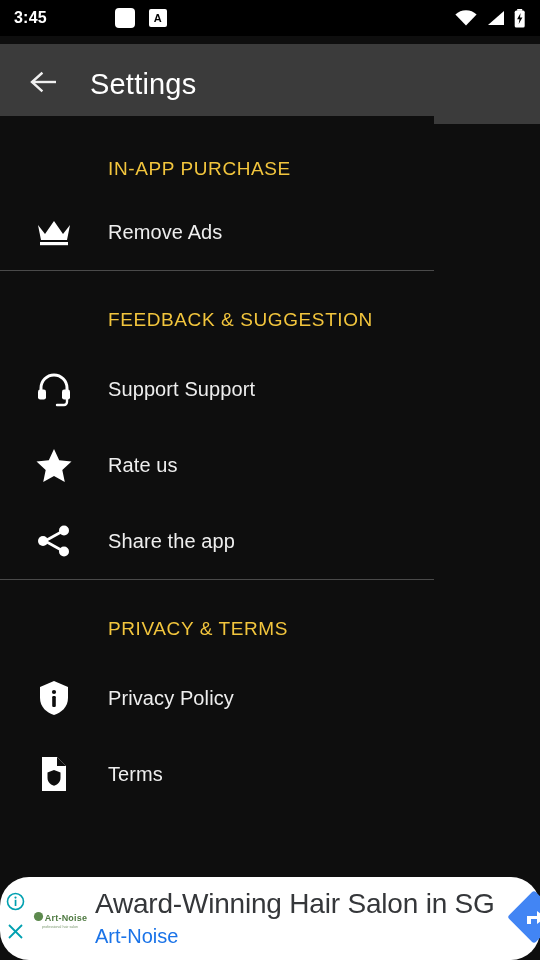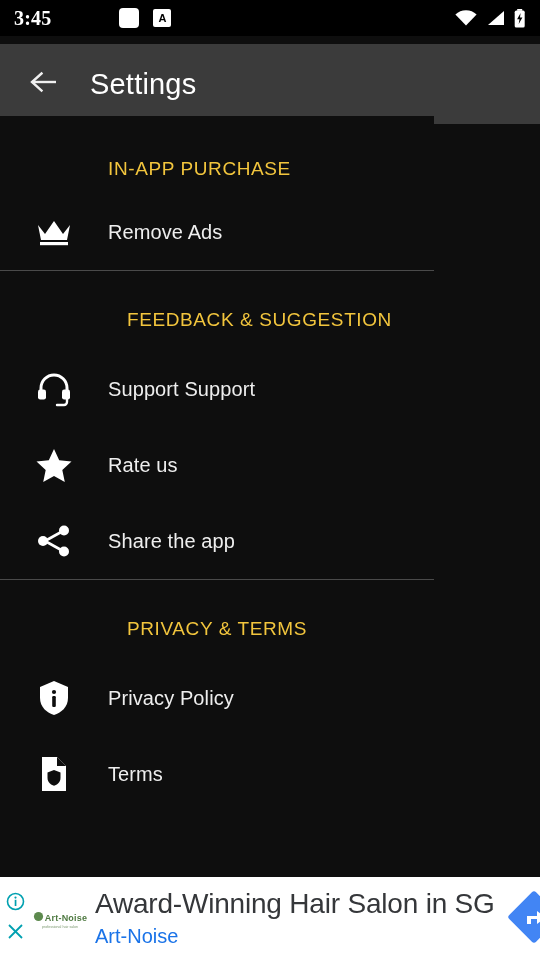--- a/index.html
+++ b/index.html
@@ -10,21 +10,21 @@
     overflow:hidden;
   }
   .phone { position:relative; width:540px; height:960px; background:#0e0e0e; }
 
   
   .status-bar {
     position:absolute; top:0; left:0; width:540px; height:36px;
     background:#000; display:flex; align-items:center; padding:0 14px;
   }
   .status-time {
-    color:#ffffff; font-size:20px; font-weight:bold; letter-spacing:.2px;font-family:Liberation Serif, serif;
+    color:#ffffff; font-size:16px; font-weight:bold; letter-spacing:.2px;
   }
   .status-left-icons { display:flex; align-items:center; gap:14px; margin-left:68px; }
   .sb-sq { width:20px; height:20px; background:#fff; border-radius:4px; }
   .sb-a {
     width:18px; height:18px; background:#fff; border-radius:2px; color:#000;
     font-size:11px; font-weight:bold; display:flex; align-items:center;
     justify-content:center; line-height:1;
   }
   .status-right { margin-left:auto; display:flex; align-items:center; gap:9px; }
   .ic-wifi, .ic-signal, .ic-batt { display:block; }
@@ -46,40 +46,40 @@
   
   .content {
     position:absolute; top:116px; left:0; width:434px; height:761px;
     background:#0e0e0e; overflow:hidden;
   }
   .section-header {
     color:#f2c53d; font-size:19px; letter-spacing:.6px;
     padding-left:108px;
   }
   .sec1 .section-header { padding-top:42px; }
-  .sec-head-pad { padding-top:38px;margin-left:19px; }
+  .sec-head-pad { padding-top:38px; }
 
   .row {
     display:flex; align-items:center; height:76px; cursor:pointer;
   }
   .row-icon {
     width:108px; display:flex; align-items:center; justify-content:center;
     flex:0 0 108px;
   }
   .row-label { color:#eeeeee; font-size:20px; letter-spacing:.1px; }
 
   .divider { height:1px; background:#4a4a4a; width:100%; }
 
   .sec-gap-1 { height:14px; }
   .sec-gap-2 { height:20px; }
 
   
   .ad {
     position:absolute; bottom:0; left:0; width:540px; height:83px;
-    background:#ffffff; display:flex; align-items:center;
+    background:#ffffff; display:flex; align-items:center;border-radius:29px;
   }
   .ad-side {
     width:30px; height:83px; display:flex; flex-direction:column;
     align-items:center; justify-content:center; gap:7px; flex:0 0 30px;
   }
   .ad-info, .ad-close { cursor:pointer; display:block; }
   .ad-logo {
     width:60px; flex:0 0 60px; display:flex; align-items:center; justify-content:center;
   }
   .ad-logo-inner { text-align:center; line-height:1; }

